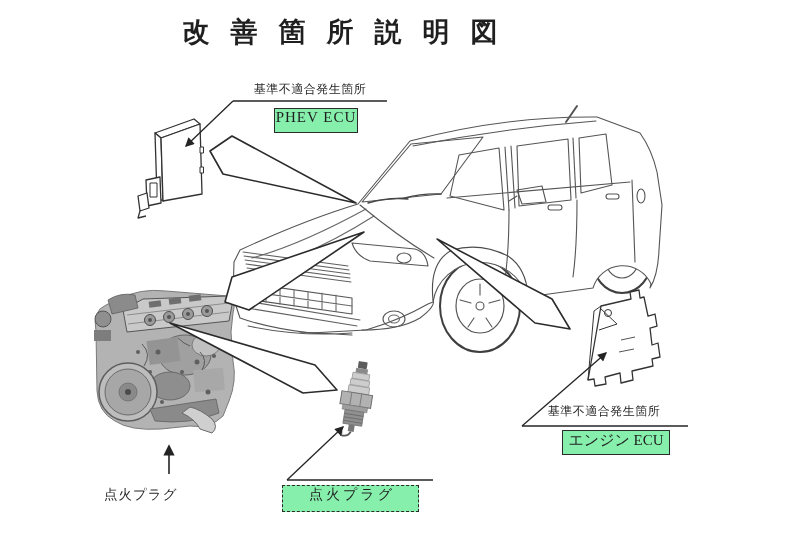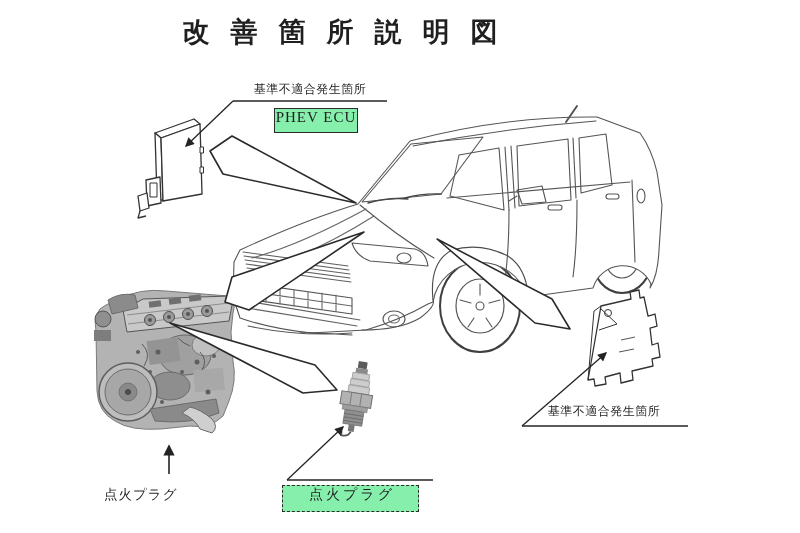--- a/index.html
+++ b/index.html
@@ -212,20 +212,23 @@
   </svg>
 
   <div class="t title">改善箇所説明図</div>
 
   <div class="t caption cap-left">基準不適合発生箇所</div>
   <div class="boxlabel box-phev">
     <span>PHEV ECU</span>
   </div>
 
   <div class="t caption cap-right">基準不適合発生箇所</div>
+  <div class="boxlabel box-engecu">
+    <span>エンジン ECU</span>
+  </div>
 
   <div class="t lbl-engine">点火プラグ</div>
 
   <div class="boxlabel box-spark">
     <span>点火プラグ</span>
   </div>
 
 </div>
 
 </body></html>

